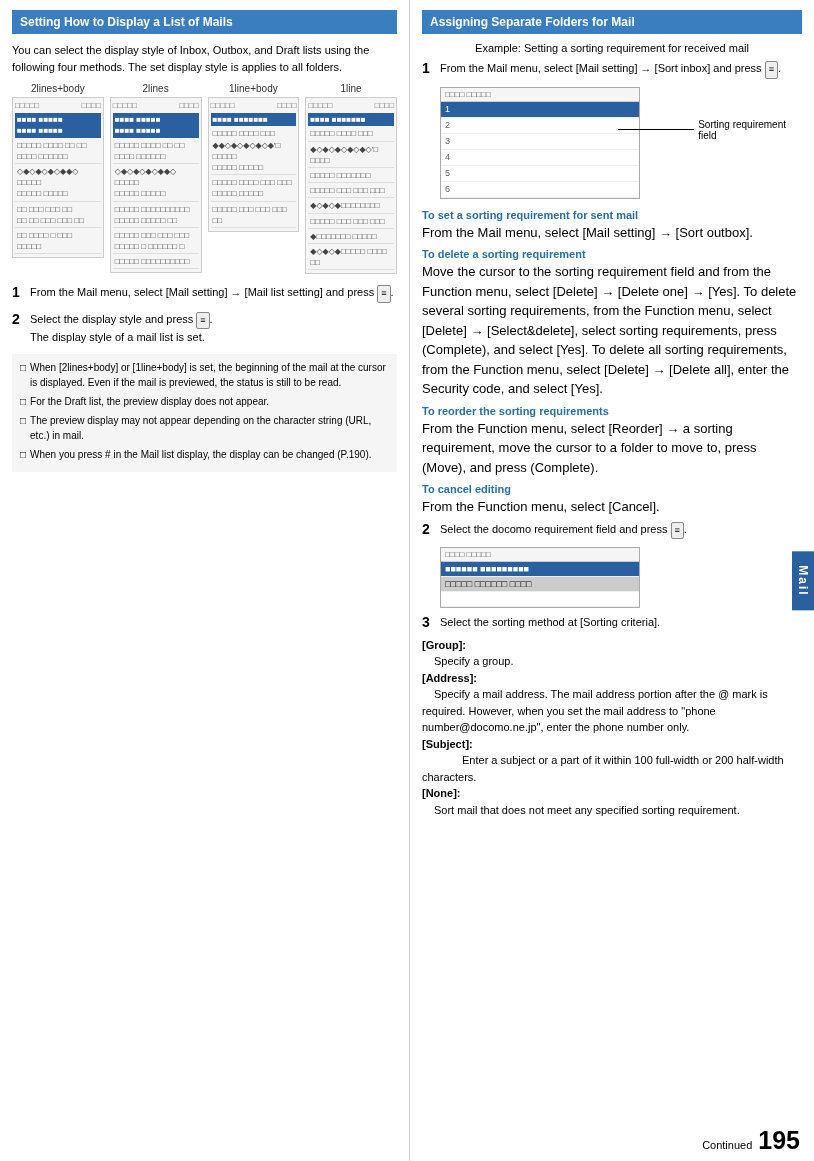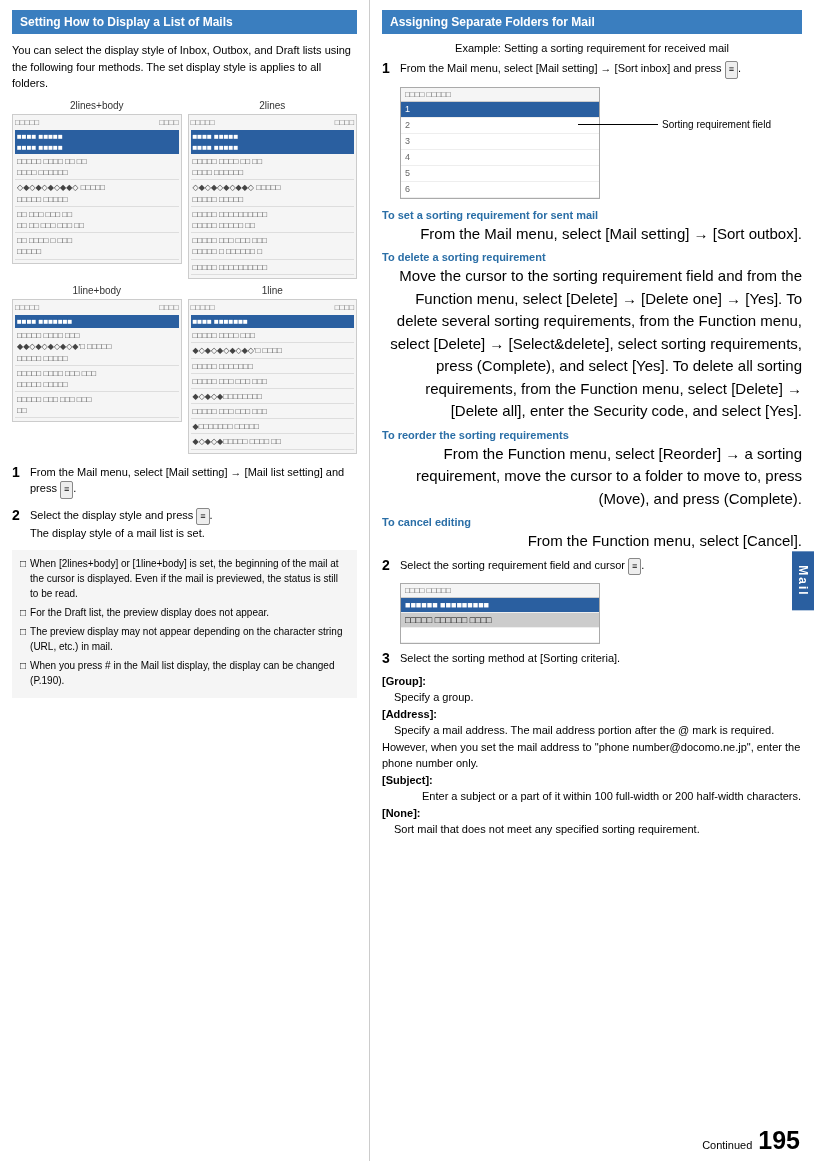--- a/index.html
+++ b/index.html
@@ -6,21 +6,21 @@
     body {
       font-family: Arial, sans-serif;
       font-size: 11px;
       background: #fff;
       width: 814px;
       min-height: 1161px;
       display: flex;
       flex-direction: row;
     }
     .left-panel {
-      width: 370px;
+      width: 410px;
       padding: 10px 12px;
       border-right: 1px solid #ccc;
       flex-shrink: 0;
     }
     .right-panel {
       flex: 1;
       padding: 10px 12px;
       position: relative;
     }
     .section-title {
@@ -31,21 +31,21 @@
       padding: 5px 8px;
       margin-bottom: 8px;
     }
     .body-text {
       font-size: 11px;
       line-height: 1.5;
       margin-bottom: 8px;
     }
     .display-grid {
       display: grid;
-      grid-template-columns: 1fr 1fr;
+      grid-template-columns: 1fr 1fr 1fr 1fr;
       gap: 6px;
       margin-bottom: 10px;
     }
     .display-cell-label {
       text-align: center;
       font-size: 10px;
       margin-bottom: 3px;
       color: #333;
     }
     .mock-list {
@@ -164,25 +164,24 @@
     }
     
     .action-heading {
       color: #2a6ea6;
       font-size: 11px;
       font-weight: bold;
       margin-top: 6px;
       margin-bottom: 2px;
     }
     .action-body {
-      font-size: 15px;
+      font-size: 13px;
       line-height: 1.5;
       margin-bottom: 4px;
       margin-left: 0;
-      text-align: right;
     }
     
     .sort-screen2 {
       border: 1px solid #aaa;
       margin: 6px 0 6px 18px;
       width: 200px;
     }
     .sort-screen2-header {
       display: flex;
       justify-content: space-between;
@@ -422,21 +421,21 @@
     <div class="action-heading">To reorder the sorting requirements</div>
     <div class="action-body">From the Function menu, select [Reorder] → a sorting requirement, move the cursor to a folder to move to, press (Move), and press (Complete).</div>
     <div class="action-heading">To cancel editing</div>
     <div class="action-body">From the Function menu, select [Cancel].</div>
   </div>
 
   <div class="step-right">
     <div class="inline-step">
       <span class="step-num-circle">2</span>
       <span class="step-content">
-        <span>Select the sorting requirement field and cursor</span>
+        <span>Select the docomo requirement field and press</span>
         <span class="keyboard-icon">≡</span>.
       </span>
     </div>
   </div>
 
   <div class="sort-screen2">
     <div class="sort-screen2-header">
       <span>□□□□ □□□□□</span>
     </div>
     <div class="sort-screen2-row selected">■■■■■■ ■■■■■■■■■</div>

